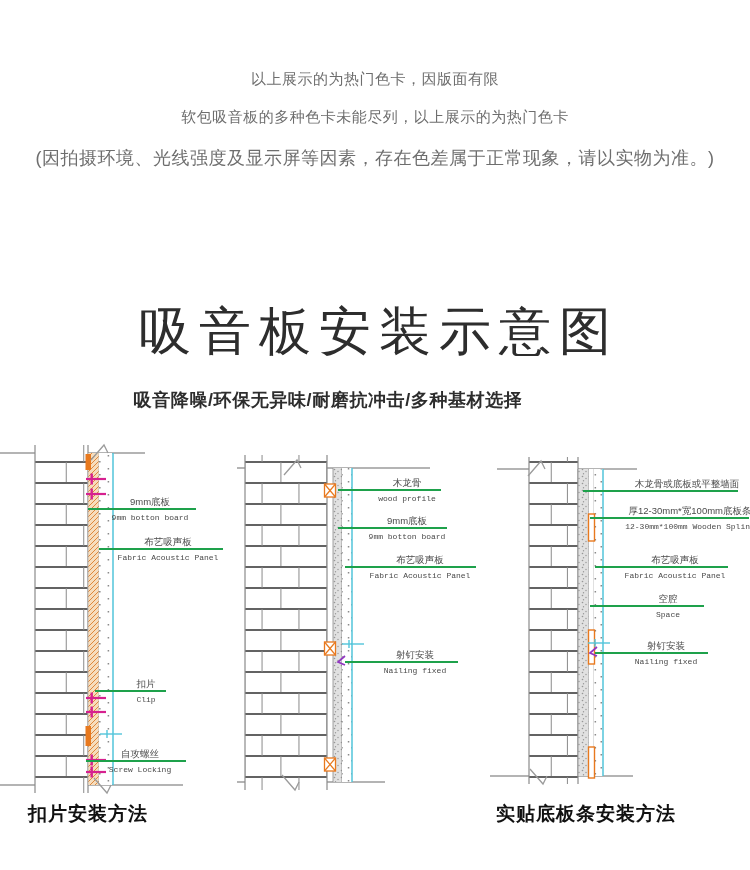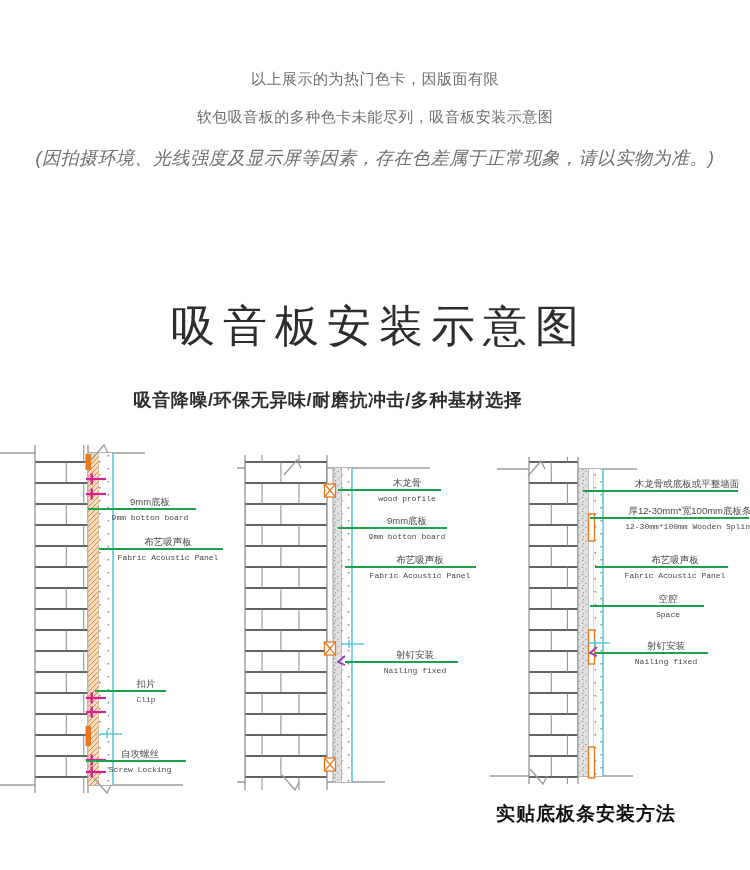--- a/index.html
+++ b/index.html
@@ -1,39 +1,39 @@
 <!DOCTYPE html>
 <html style="--notice-text: #6e6e6e; --heading-text: #2d2d2d; --caption-text: #111111; --leader-green: #1ea14b; --layer-cyan: #52c5da; --clip-magenta: #d6218f; --wood-orange: #e8791e; --nail-purple: #9036c0; --line-grey: #9b9b9b; --brick-line: #2e2e2e; --joint-grey: #8a8a8a; --label-text: #4a4a4a; --hatch-tan: #f6ddbd; --hatch-line: #df883c; --speckle-bg: #e1e1e1; --speckle-dot: #969696; --dot-grey: #8a8a8a;"><head>
 <meta charset="utf-8">
 <style>
   html,body{margin:0;padding:0;background:#fff;}
   .page{position:relative;width:750px;height:870px;background:#fff;overflow:hidden;
         font-family:"Liberation Sans","DejaVu Sans",sans-serif;}
   .notice-line{position:absolute;left:0;width:750px;text-align:center;
                color:var(--notice-text,#6e6e6e);font-size:15px;line-height:22px;letter-spacing:.5px;}
-  .n1{top:53px;} .n2{top:91px;} .n3{top:129px;font-size:18px;font-style:italic;}
+  .n1{top:53px;} .n2{top:91px;} .n3{top:129px;font-size:18px;}
   .page-title{position:absolute;top:297px;left:0;width:750px;text-align:center;margin:0;
-              font-size:44px;font-weight:400;letter-spacing:8px;padding-left:8px;box-sizing:border-box;
+              font-size:52px;font-weight:400;letter-spacing:8px;padding-left:8px;box-sizing:border-box;
               color:var(--heading-text,#2d2d2d);}
   .page-subtitle{position:absolute;top:388px;left:0;width:656px;text-align:center;
               font-size:18px;font-weight:700;letter-spacing:.6px;color:var(--heading-text,#2d2d2d);}
   svg.diagram{position:absolute;top:440px;display:block;}
   .caption{position:absolute;top:801px;text-align:center;font-size:19px;font-weight:700;
            color:var(--caption-text,#111111);letter-spacing:1px;}
   .cap0{left:16px;width:144px;}
   .cap1{left:253px;width:164px;}
   .cap2{left:496px;width:180px;}
 </style>
 </head>
 <body>
 
 <div class="page">
 
   <p class="notice-line n1">以上展示的为热门色卡，因版面有限</p>
-  <p class="notice-line n2">软包吸音板的多种色卡未能尽列，吸音板安装示意图</p>
+  <p class="notice-line n2">软包吸音板的多种色卡未能尽列，以上展示的为热门色卡</p>
   <p class="notice-line n3">(因拍摄环境、光线强度及显示屏等因素，存在色差属于正常现象，请以实物为准。)</p>
 
   <h1 class="page-title">吸音板安装示意图</h1>
   <div class="page-subtitle">吸音降噪/环保无异味/耐磨抗冲击/多种基材选择</div>
 
   <svg class="diagram" id="dg0" width="235" height="362" viewBox="0 0 235 362" style="left: 0px;">
       <defs>
         <pattern id="p-brick-0" width="53" height="42" patternUnits="userSpaceOnUse">
           <rect x="0" y="0" width="53" height="42" fill="#ffffff"></rect>
           <line x1="0" y1="1" x2="53" y2="1" stroke="#2e2e2e" stroke-width="1.7"></line>
@@ -266,15 +266,16 @@
       </g>
       <g>
         <text x="176" y="209" text-anchor="middle" font-size="9.5" font-family="&quot;Liberation Sans&quot;,&quot;DejaVu Sans&quot;,sans-serif" fill="#4a4a4a">射钉安装</text>
         <line x1="105" y1="213" x2="218" y2="213" stroke="#1ea14b" stroke-width="1.8"></line>
         <text x="176" y="224" text-anchor="middle" font-size="8" font-family="&quot;Liberation Mono&quot;,&quot;DejaVu Sans Mono&quot;,monospace" fill="#4a4a4a">Nailing fixed</text>
       </g>
       <polyline points="38,36 51,21 55,29" fill="none" stroke="#9b9b9b" stroke-width="1.3"></polyline>
       <polyline points="40,329 53,344 57,336" fill="none" stroke="#9b9b9b" stroke-width="1.3"></polyline>
     </svg>
 
+  <div class="caption cap0">扣片安装方法</div>
   <div class="caption cap2">实贴底板条安装方法</div>
 
 </div>
 
 </body></html>

